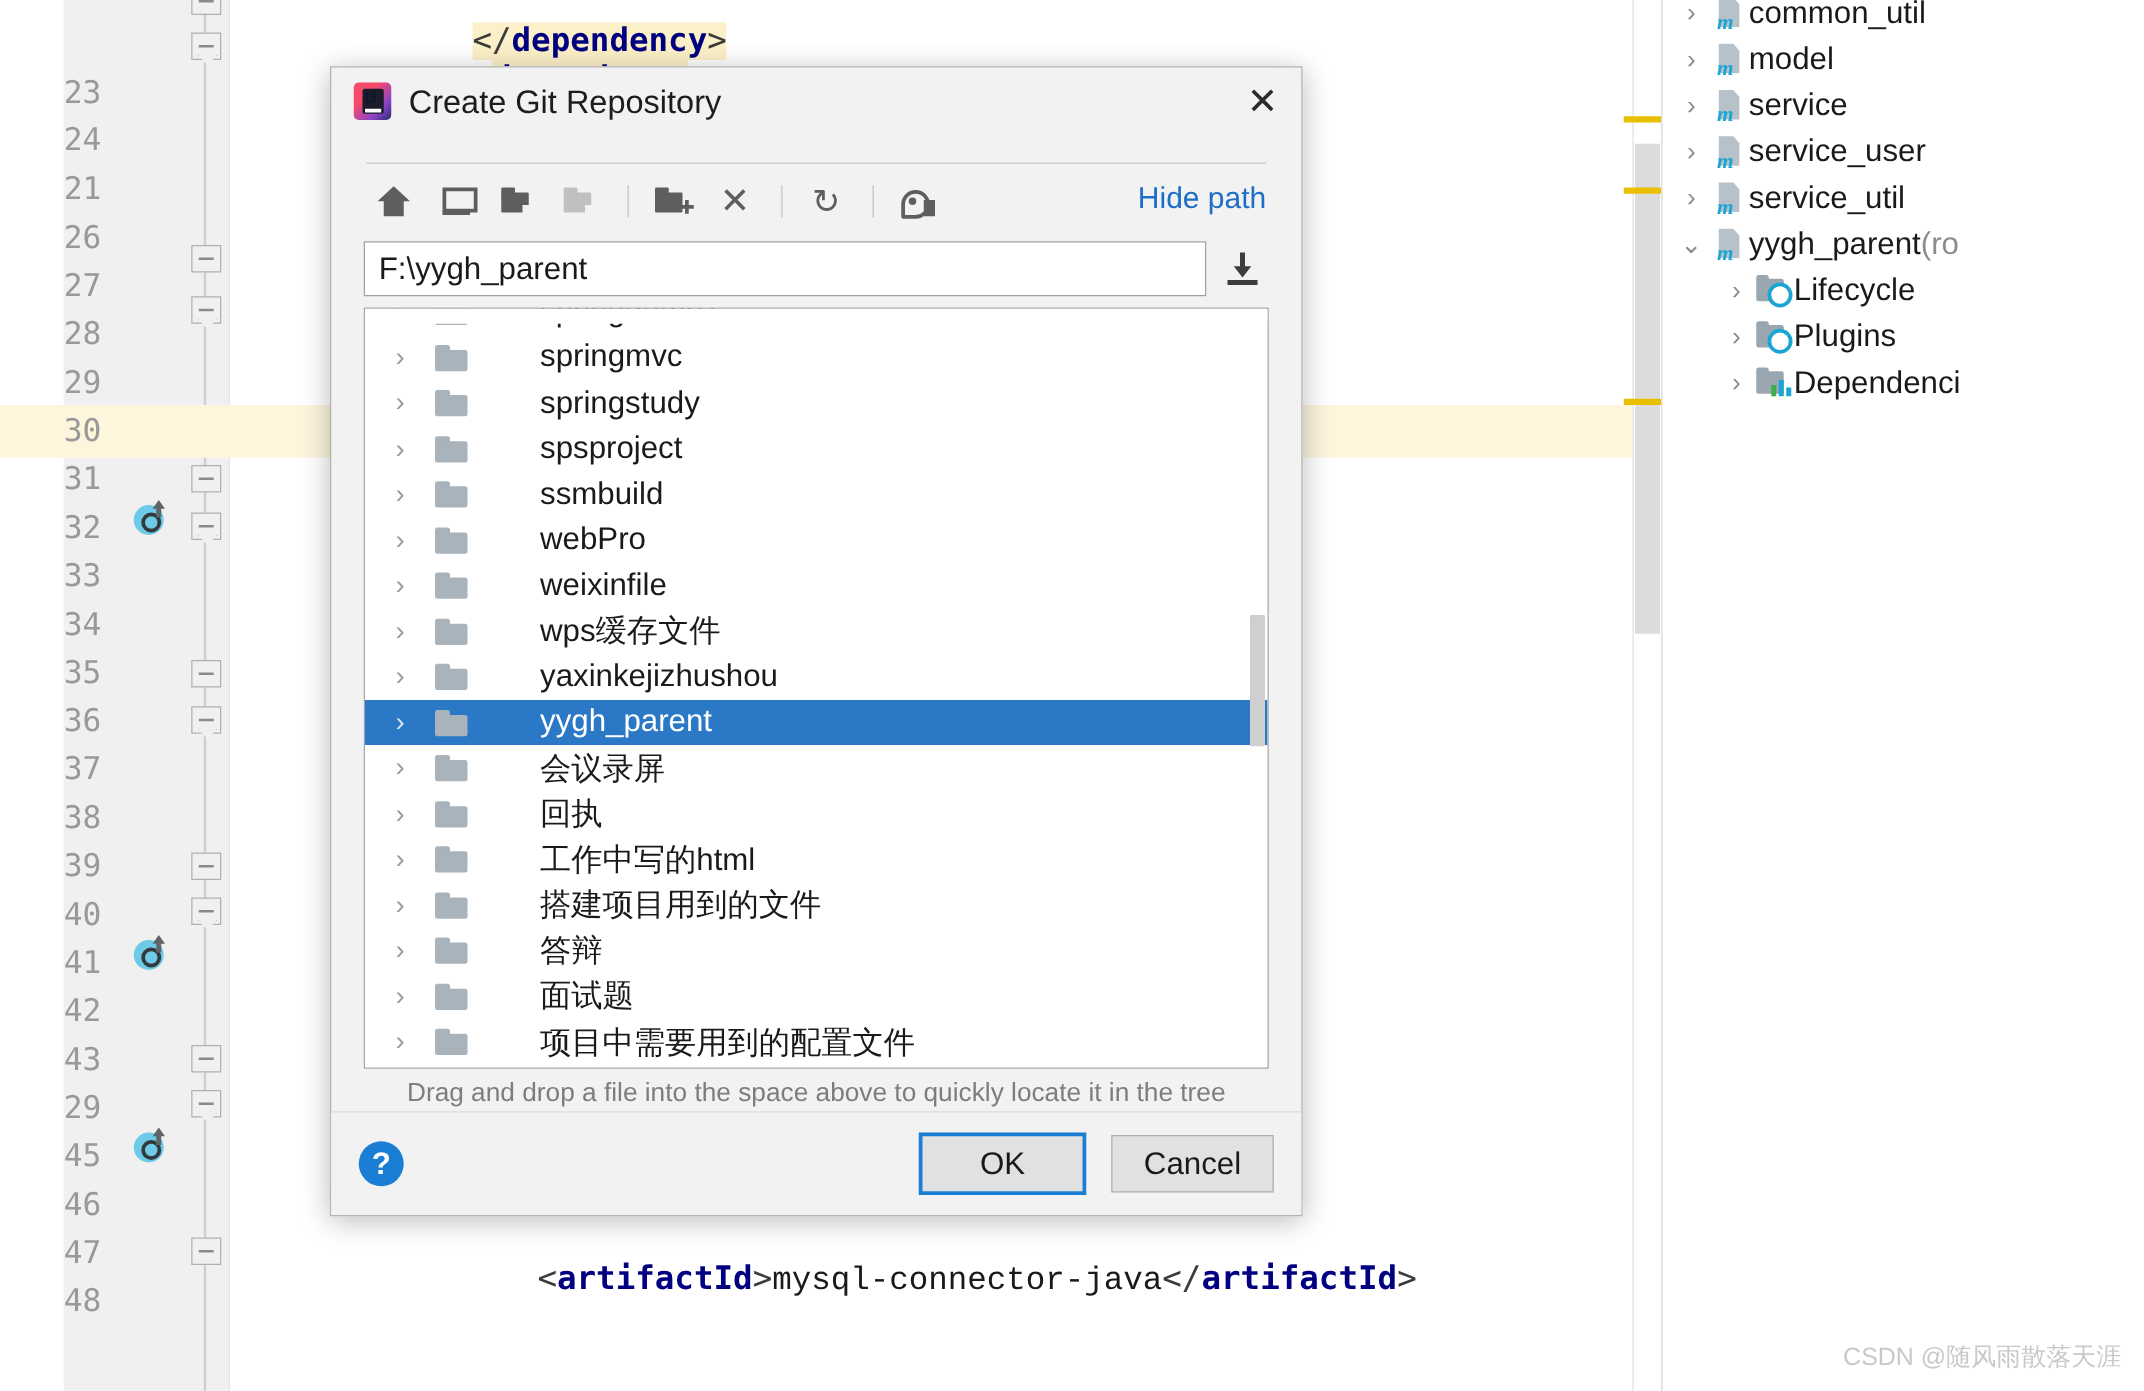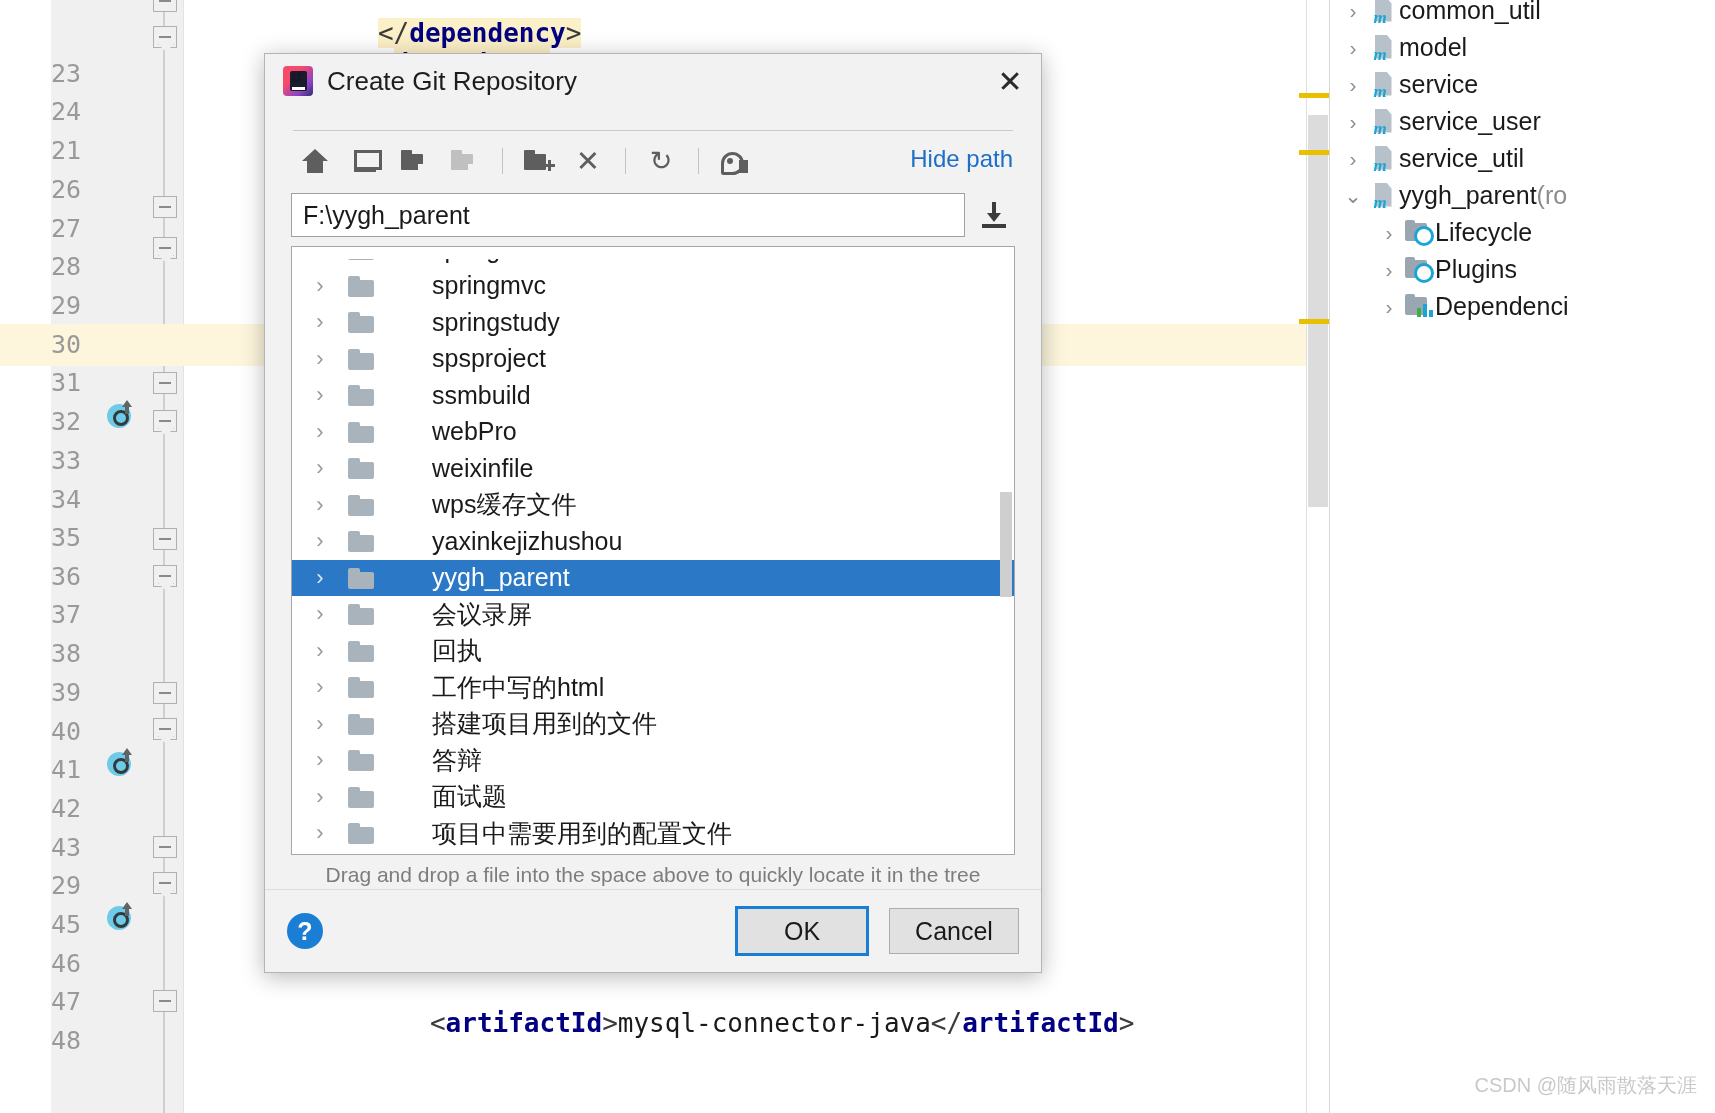--- a/index.html
+++ b/index.html
@@ -72,21 +72,21 @@
     background: #5c6669;
   }
 
   .code-line {
     position: absolute;
     font-family: "DejaVu Sans Mono", monospace;
     font-size: 26px; white-space: pre;
   }
   .tagname { color: #000080; font-weight: bold; }
   .angle { color: #3b3b3b; }
-  .plain { color: #1a1a1a; }
+  .plain { color: #1a1a1a; font-family: Liberation Mono, monospace; }
   .codebg-hl { background: #fcf0c8; }
 
   
   .stripe-col {
     position: absolute; left: 1306px; top: 0; width: 22px; height: 1113px;
     background: #ffffff; border-left: 1px solid #e0e0e0;
   }
   .stripe-thumb {
     position: absolute; left: 1308px; width: 20px;
     background: #dcdcdc;

